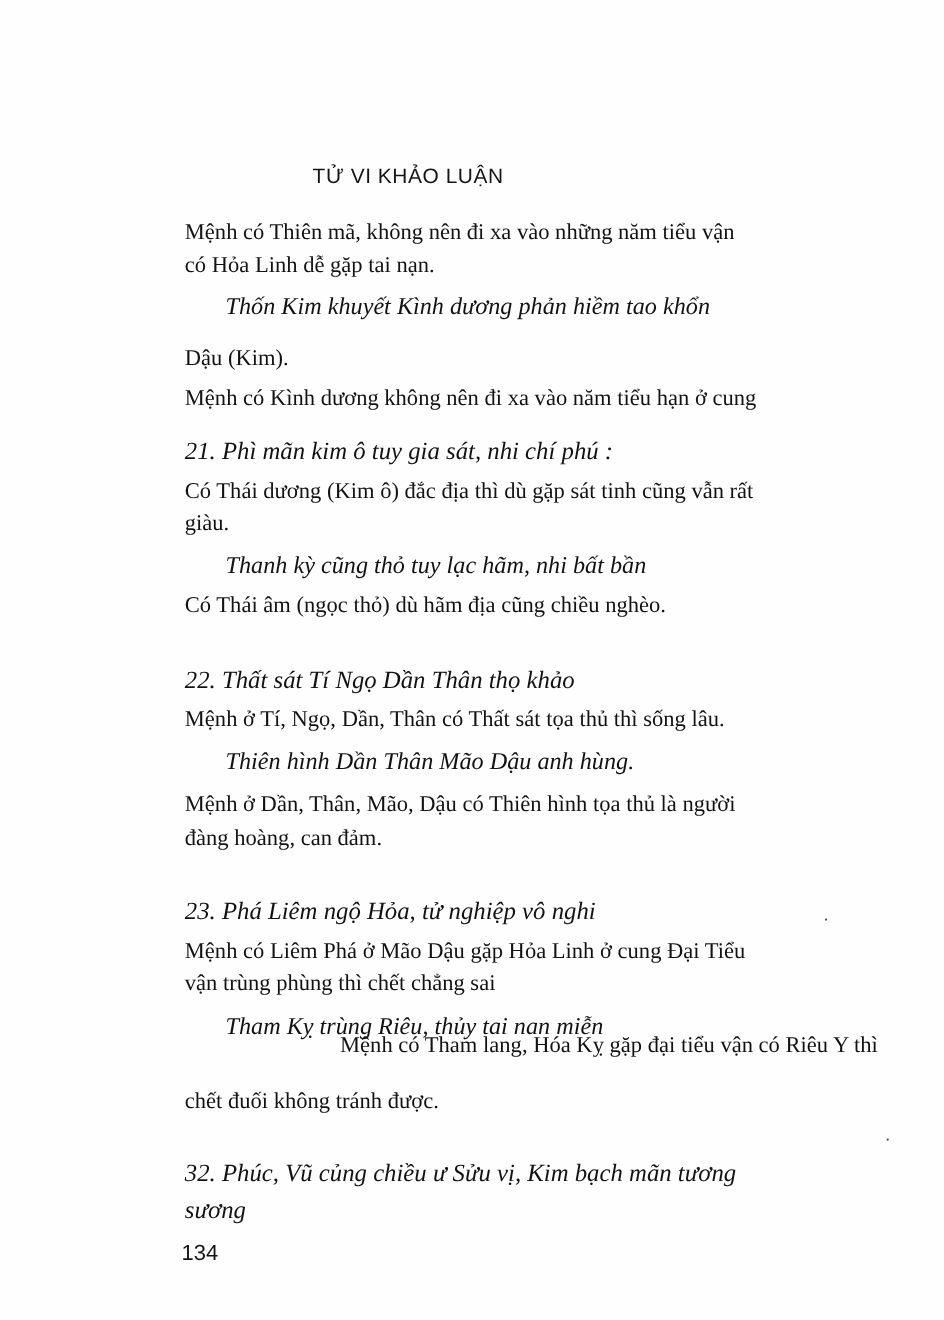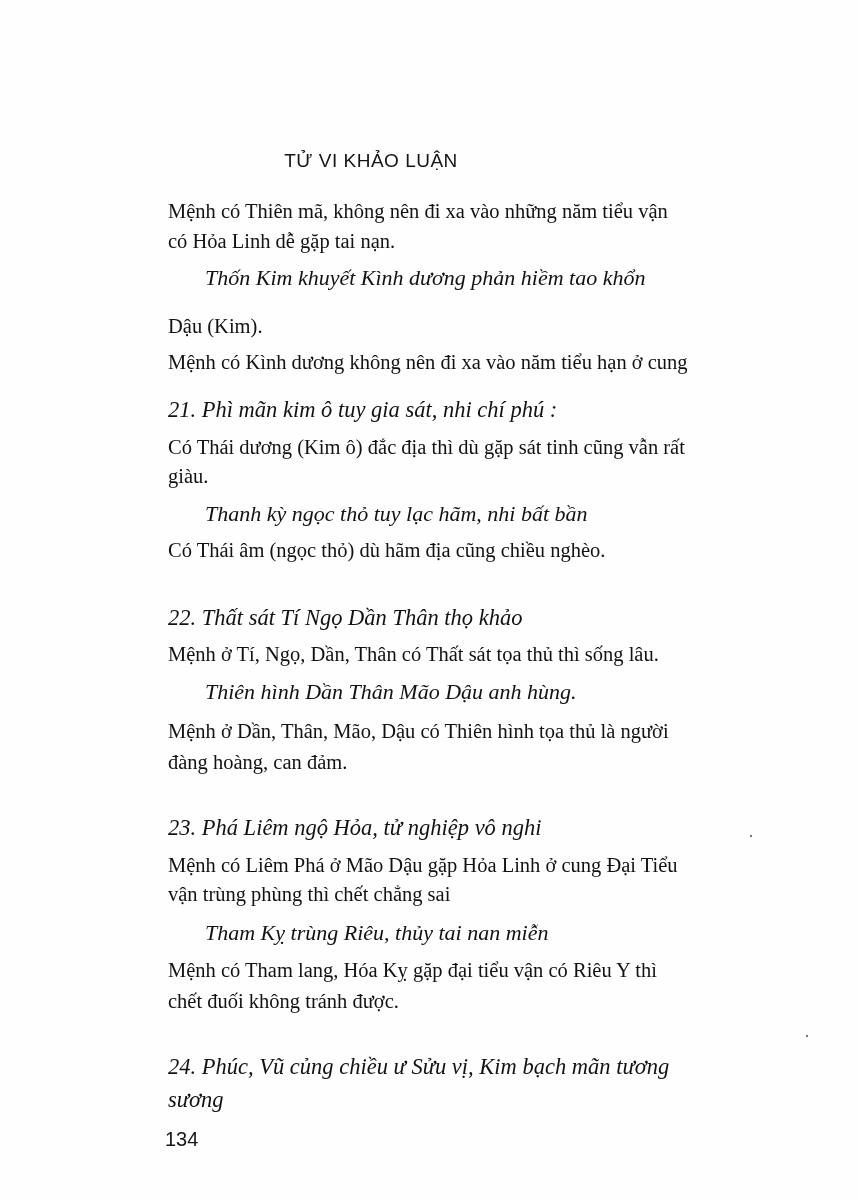--- a/index.html
+++ b/index.html
@@ -80,36 +80,36 @@
 
   <div class="line verse" style="top:264px;">Thốn Kim khuyết Kình dương phản hiềm tao khổn</div>
 
   <div class="line" style="top:308px;margin-top:40px;">Mệnh có Kình dương không nên đi xa vào năm tiểu hạn ở cung</div>
   <div class="line" style="top:312px;">Dậu (Kim).</div>
 
   <div class="line heading" style="top:396px;">21. Phì mãn kim ô tuy gia sát, nhi chí phú :</div>
   <div class="line" style="top:433px;">Có Thái dương (Kim ô) đắc địa thì dù gặp sát tinh cũng vẫn rất</div>
   <div class="line" style="top:462px;">giàu.</div>
 
-  <div class="line verse" style="top:500px;">Thanh kỳ ngọc thỏ tuy lạc hãm, nhi bất bần</div>
+  <div class="line verse" style="top:500px;">Thanh kỳ cũng thỏ tuy lạc hãm, nhi bất bần</div>
   <div class="line" style="top:536px;">Có Thái âm (ngọc thỏ) dù hãm địa cũng chiều nghèo.</div>
 
   <div class="line heading" style="top:604px;">22. Thất sát Tí Ngọ Dần Thân thọ khảo</div>
   <div class="line" style="top:640px;">Mệnh ở Tí, Ngọ, Dần, Thân có Thất sát tọa thủ thì sống lâu.</div>
   <div class="line verse" style="top:678px;font-style:italic;">Thiên hình Dần Thân Mão Dậu anh hùng.</div>
   <div class="line" style="top:717px;">Mệnh ở Dần, Thân, Mão, Dậu có Thiên hình tọa thủ là người</div>
   <div class="line" style="top:748px;">đàng hoàng, can đảm.</div>
 
   <div class="line heading" style="top:814px;">23. Phá Liêm ngộ Hỏa, tử nghiệp vô nghi</div>
   <div class="line" style="top:851px;">Mệnh có Liêm Phá ở Mão Dậu gặp Hỏa Linh ở cung Đại Tiểu</div>
   <div class="line" style="top:880px;">vận trùng phùng thì chết chẳng sai</div>
   <div class="line verse" style="top:919px;">Tham Kỵ trùng Riêu, thủy tai nan miễn</div>
-  <div class="line" style="top:956px;">Mệnh có Tham lang, Hóa Kỵ gặp đại tiểu vận có Riêu Y thì</div>
+  <div class="line" style="top:936px;text-align:right;">Mệnh có Tham lang, Hóa Kỵ gặp đại tiểu vận có Riêu Y thì</div>
   <div class="line" style="top:987px;">chết đuối không tránh được.</div>
 
-  <div class="line heading" style="top:1053px;">24. Phúc, Vũ củng chiều ư Sửu vị, Kim bạch mãn tương</div>
+  <div class="line heading" style="top:1053px;">32. Phúc, Vũ củng chiều ư Sửu vị, Kim bạch mãn tương</div>
   <div class="line heading" style="top:1086px;">sương</div>
 
   <div class="page-number">134</div>
 
   <div class="speck" style="left:750px; top:835px;"></div>
   <div class="speck" style="left:806px; top:1035px;"></div>
 </div>
 
 </body></html>

